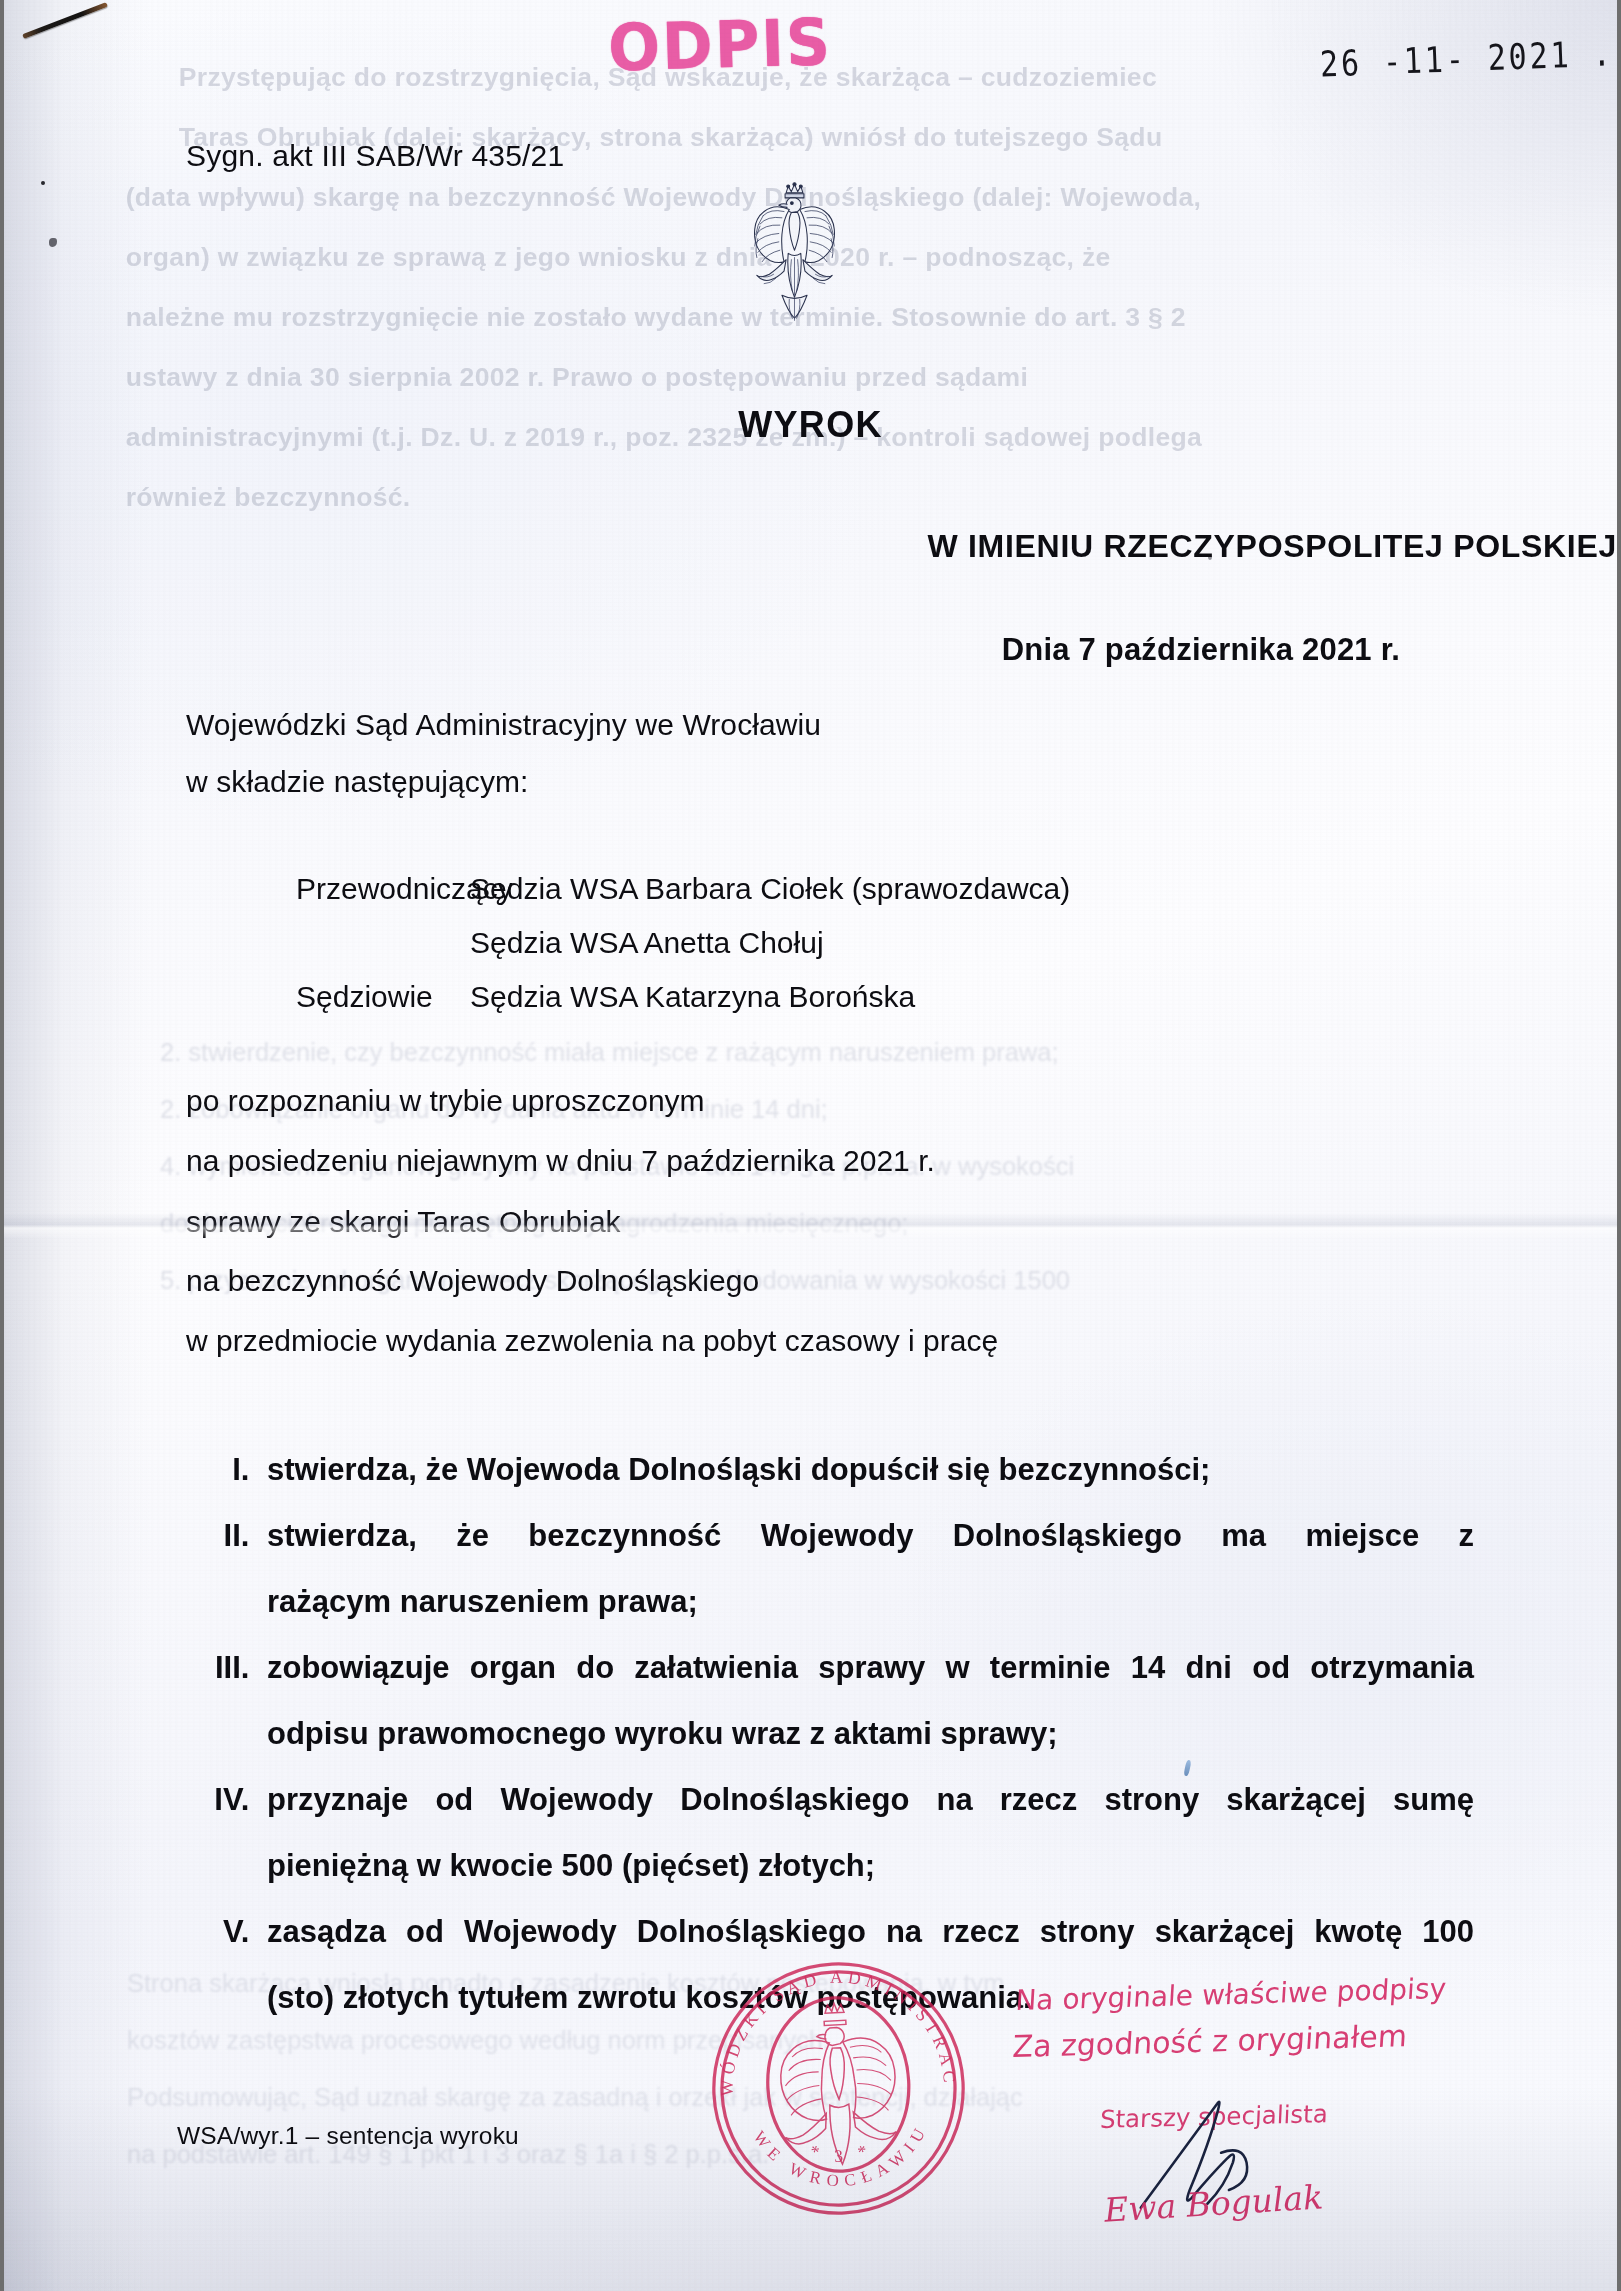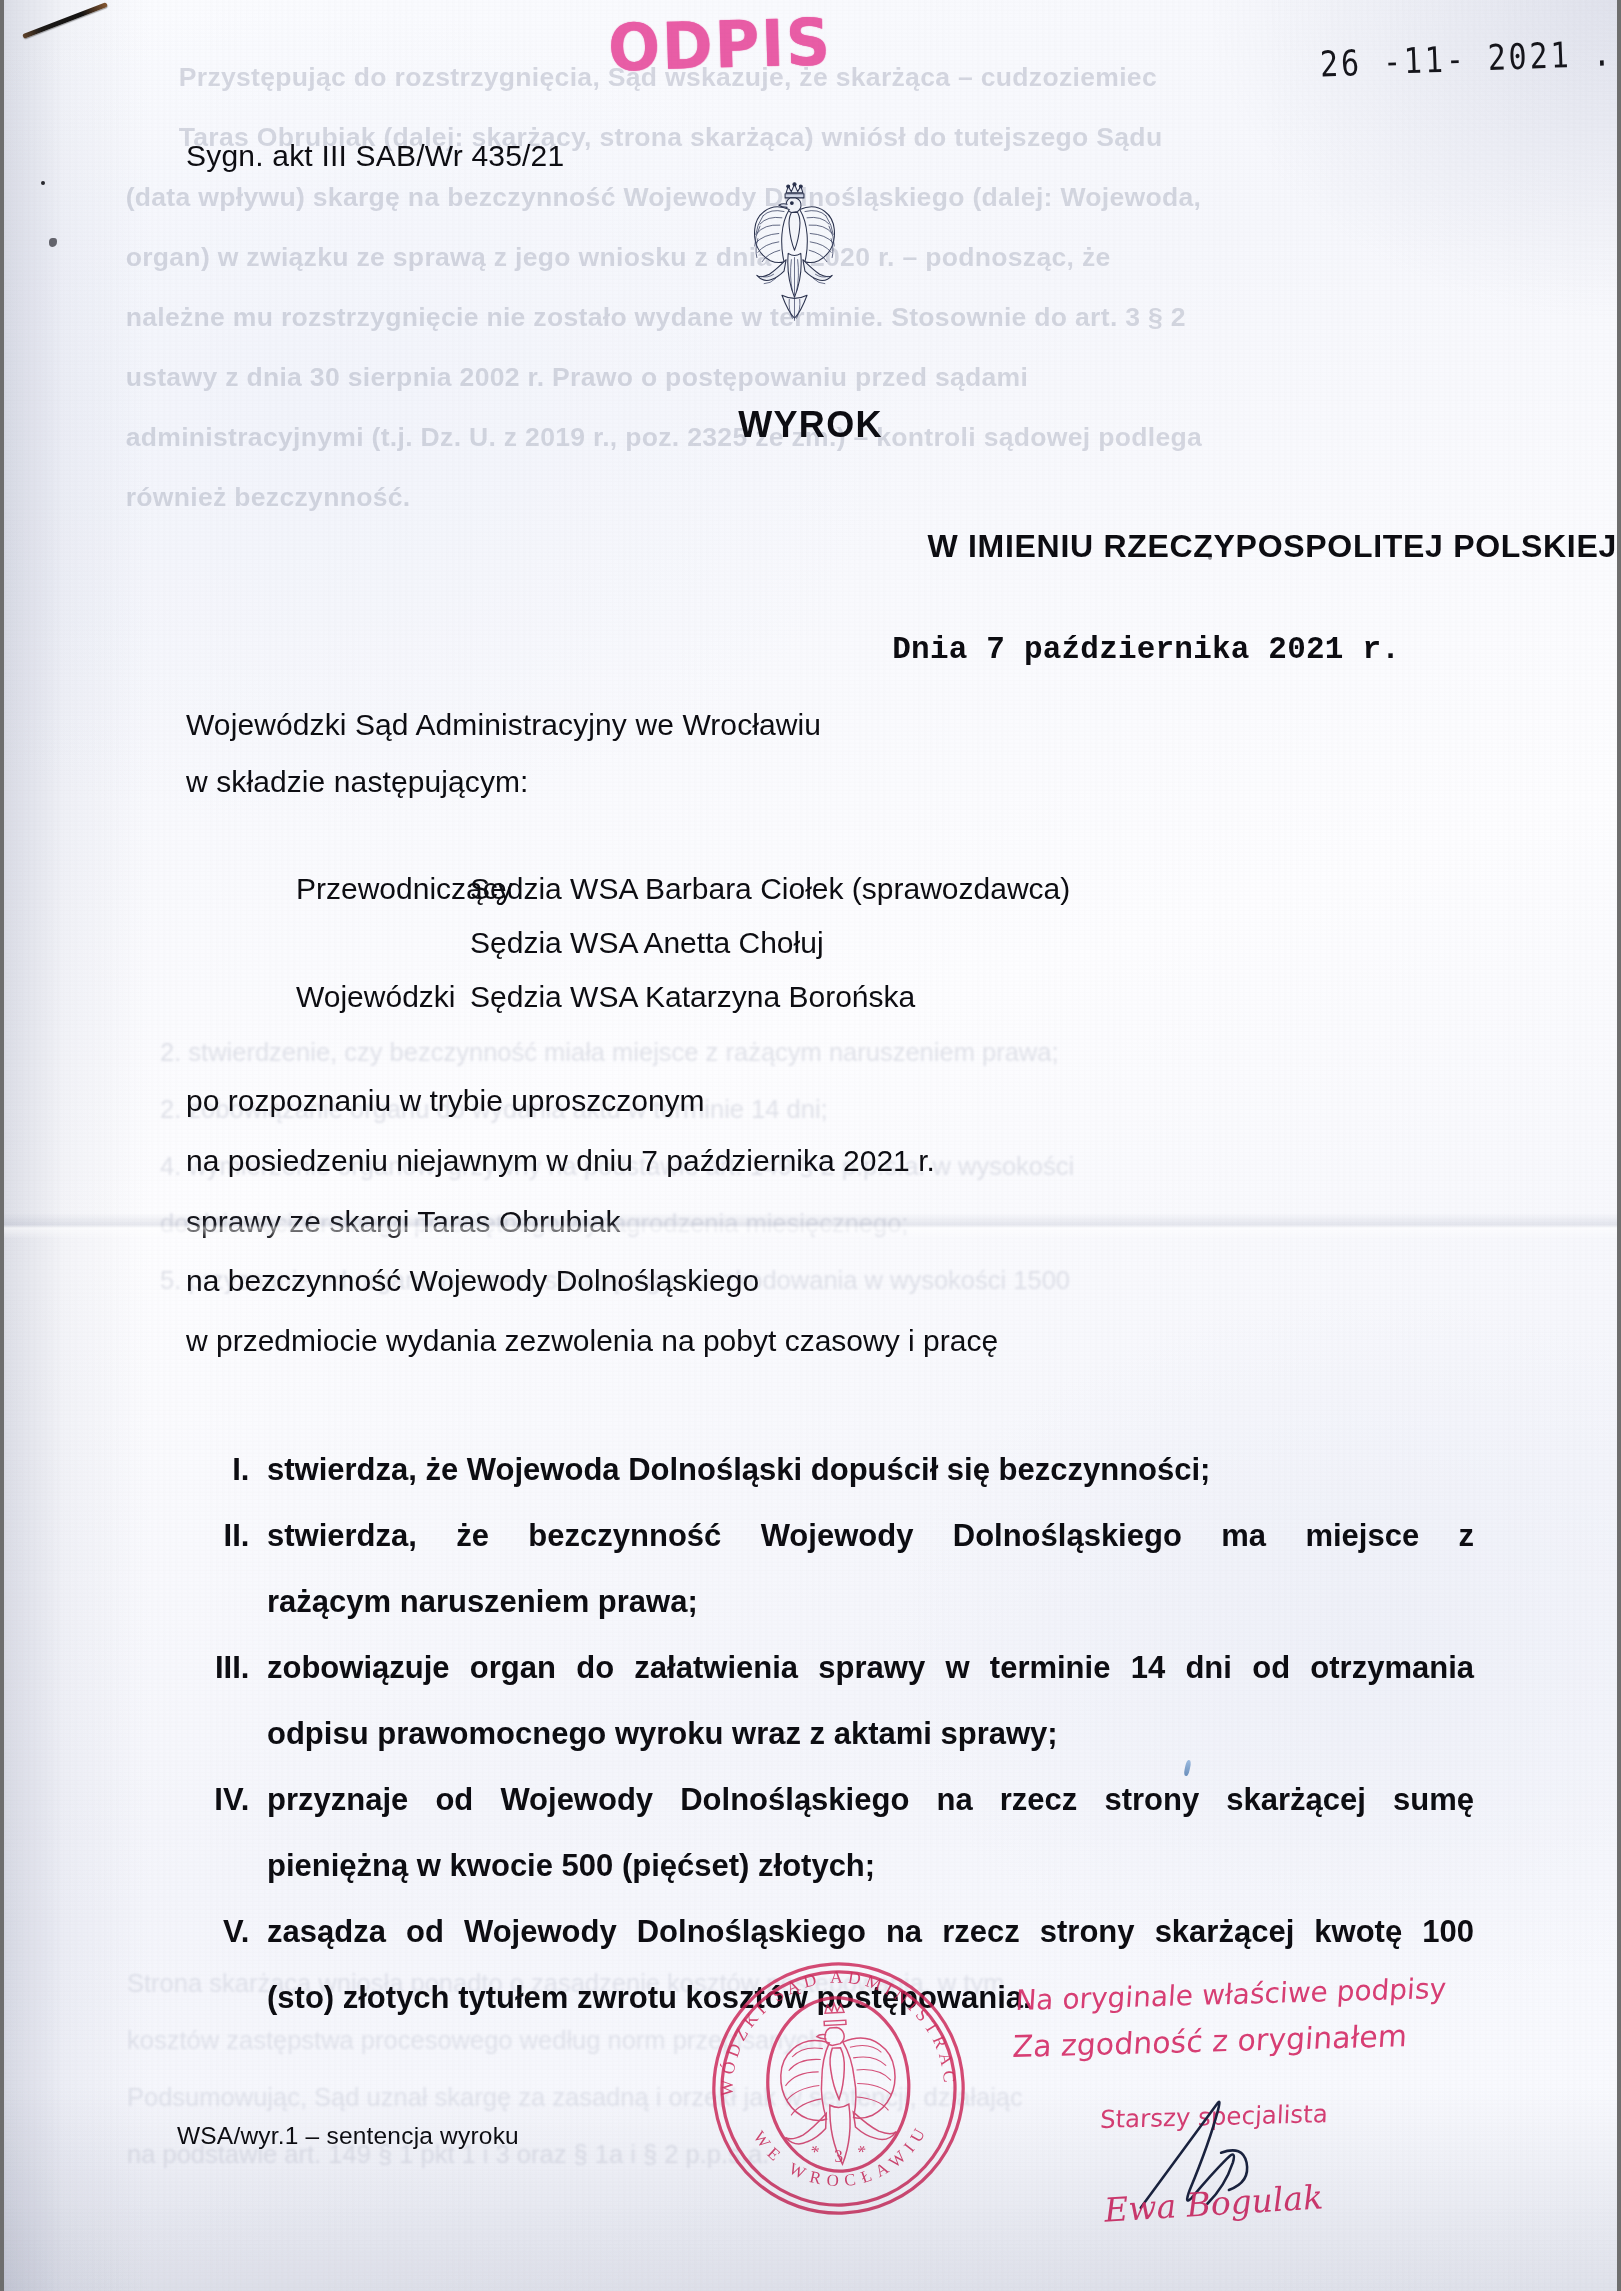--- a/index.html
+++ b/index.html
@@ -143,21 +143,21 @@
     font-size: 36px; font-weight: bold; letter-spacing: 1.3px;
   }
   .imieniu {
     position: absolute; left: 0; top: 484px; width: 100%;
     text-align: right;
     font-size: 32px; font-weight: bold; letter-spacing: 0.7px; margin-top: 44px;
   }
   .dnia {
     position: absolute; left: 0; top: 632px; width: 1396px;
     text-align: right;
-    font-size: 31px; font-weight: bold; letter-spacing: 0.2px; font-family: Liberation Mono, monospace;
+    font-size: 31px; font-weight: bold; letter-spacing: 0.2px;
   }
 
   .court-name {
     position: absolute; left: 182px; top: 708px;
     font-size: 30px; letter-spacing: 0.1px; white-space: nowrap;
   }
   .court-sklad {
     position: absolute; left: 182px; top: 765px;
     font-size: 30px; letter-spacing: 0.1px; white-space: nowrap;
   }
@@ -367,21 +367,21 @@
   <div class="panel">
     <div class="panel-row">
       <div class="panel-role">Przewodniczący</div>
       <div class="panel-judge">Sędzia WSA Barbara Ciołek (sprawozdawca)</div>
     </div>
     <div class="panel-row">
       <div class="panel-role"></div>
       <div class="panel-judge">Sędzia WSA Anetta Chołuj</div>
     </div>
     <div class="panel-row">
-      <div class="panel-role">Wojewódzki</div>
+      <div class="panel-role">Sędziowie</div>
       <div class="panel-judge">Sędzia WSA Katarzyna Borońska</div>
     </div>
   </div>
 
   <div class="proc proc-1">po rozpoznaniu w trybie uproszczonym</div>
   <div class="proc proc-2">na posiedzeniu niejawnym w dniu 7 października 2021 r.</div>
   <div class="proc proc-3">sprawy ze skargi Taras Obrubiak</div>
   <div class="proc proc-4">na bezczynność  Wojewody Dolnośląskiego</div>
   <div class="proc proc-5">w przedmiocie wydania zezwolenia na pobyt czasowy i pracę</div>
 

